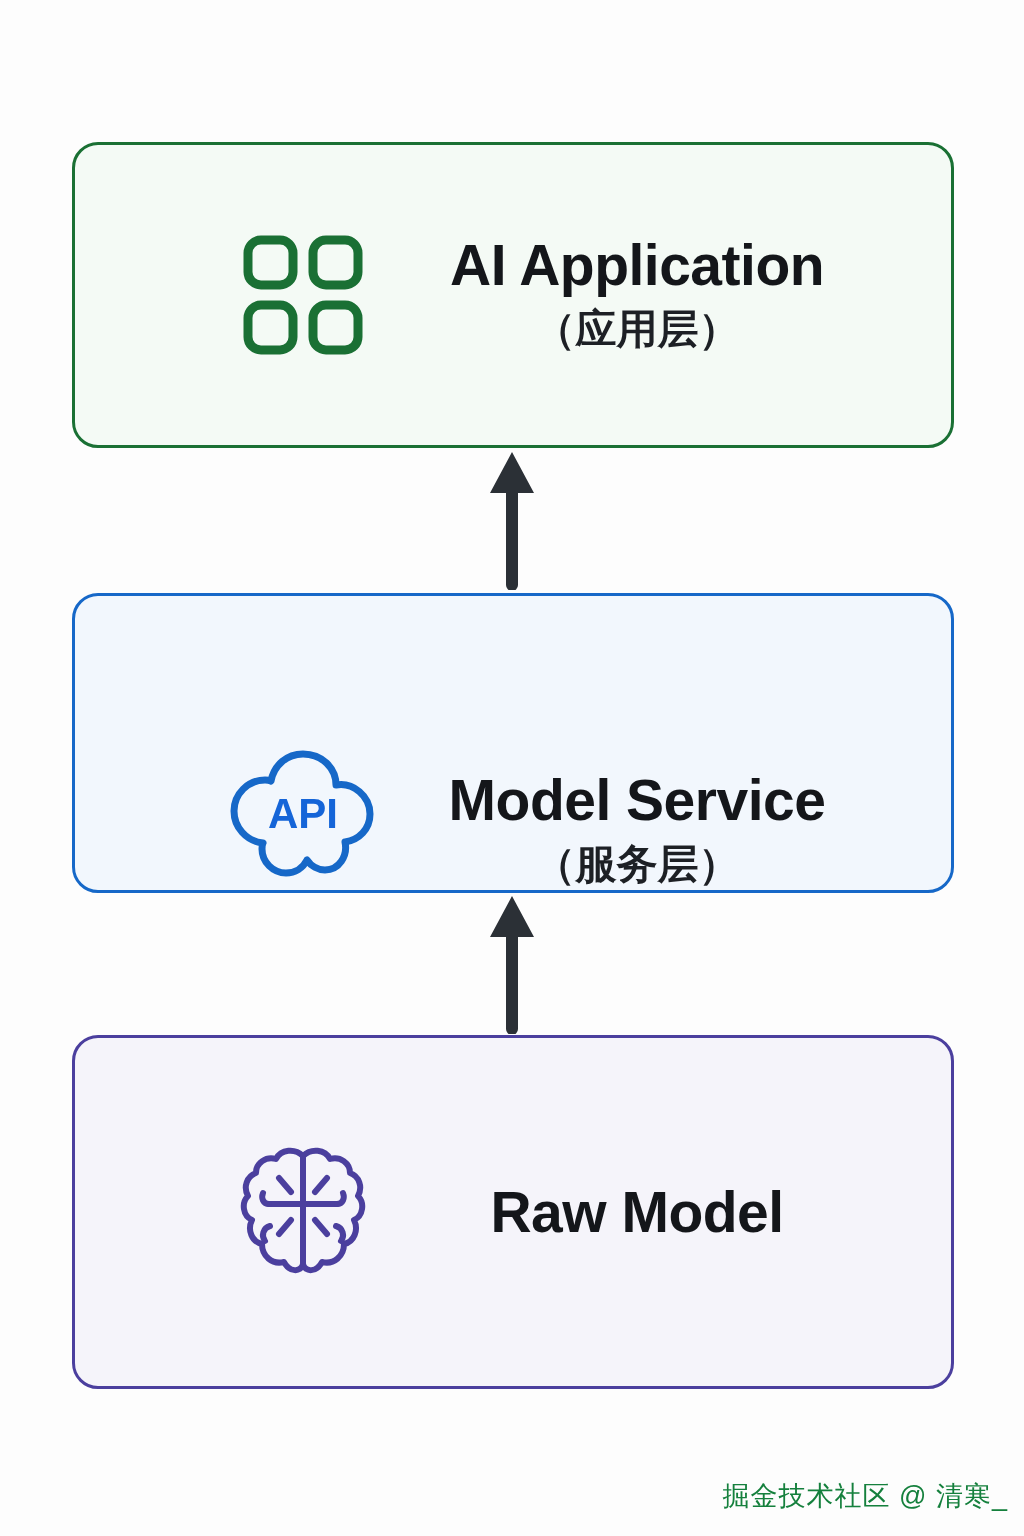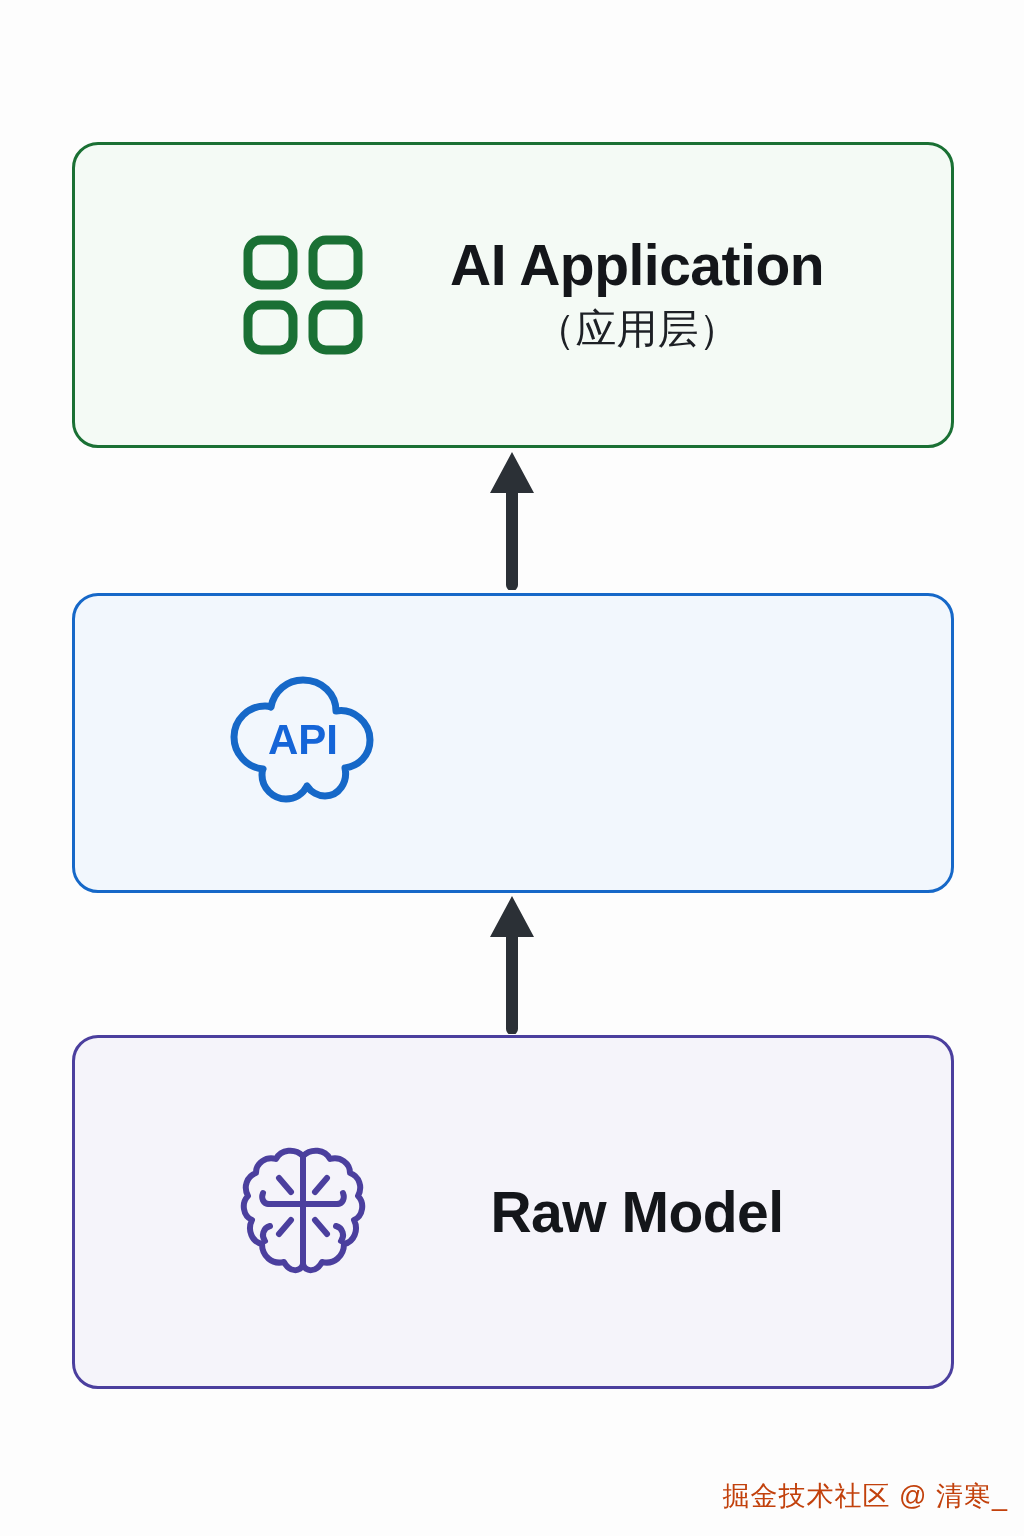--- a/index.html
+++ b/index.html
@@ -54,41 +54,42 @@
     font-size: 57px;
     font-weight: 700;
     color: #14161a;
     letter-spacing: -0.5px;
     line-height: 1.06;
     white-space: nowrap;
   }
 
   .card-subtitle {
     font-size: 41px;
-    font-weight: 400;
+    font-weight: 700;
     color: #1d2025;
     line-height: 1.25;
     margin-top: 8px;
     white-space: nowrap;
   }
 
   
   #card-application {
     top: 142px;
     height: 306px;
     background: #f4faf5;
     border-color: #1a7034;
   }
 
   
   #card-service {
     top: 593px;
     height: 300px;
     background: #f2f7fd;
     border-color: #1668c8;
+    align-items: flex-end;
   }
 
   
   #card-model {
     top: 1035px;
     height: 354px;
     background: #f5f4fa;
     border-color: #4b3f9e;
   }
 
@@ -103,21 +104,21 @@
 
   
   #watermark {
     position: absolute;
     left: 0;
     top: 1478px;
     width: 1008px;
     text-align: right;
     font-size: 27px;
     font-weight: 400;
-    color: #c2410c;
+    color: #15803d;
     letter-spacing: 1px;
     white-space: nowrap;
   }
 </style>
 </head>
 <body>
 
 <div id="stage">
 
   <div class="card" id="card-application">
@@ -156,20 +157,22 @@
                  C 45 129 34 118 34 105
                  C 34 103 34 101 35 99
                  C 18 97 6 83 6 67
                  C 6 50 20 36 37 36
                  C 39 36 41 36 43 37
                  C 46 21 59 10 75 10 Z" fill="none" stroke="#1668c8" stroke-width="7" stroke-linejoin="round"></path>
         <text x="75" y="84" text-anchor="middle" font-family="Liberation Sans, sans-serif" font-size="42" font-weight="700" fill="#1565d8">API</text>
       </svg>
     </div>
     <div class="card-text">
+      <div class="card-title">Model Service</div>
+      <div class="card-subtitle">（服务层）</div>
     </div>
   </div>
 
   <div class="arrow" id="arrow-model-to-service">
     <svg width="46" height="138" viewBox="0 0 46 138" aria-hidden="true">
       <path d="M23 0 L45 41 L29 41 L29 133 A6 6 0 0 1 17 133 L17 41 L1 41 Z" fill="#2b3036"></path>
     </svg>
   </div>
 
   <div class="card" id="card-model">

